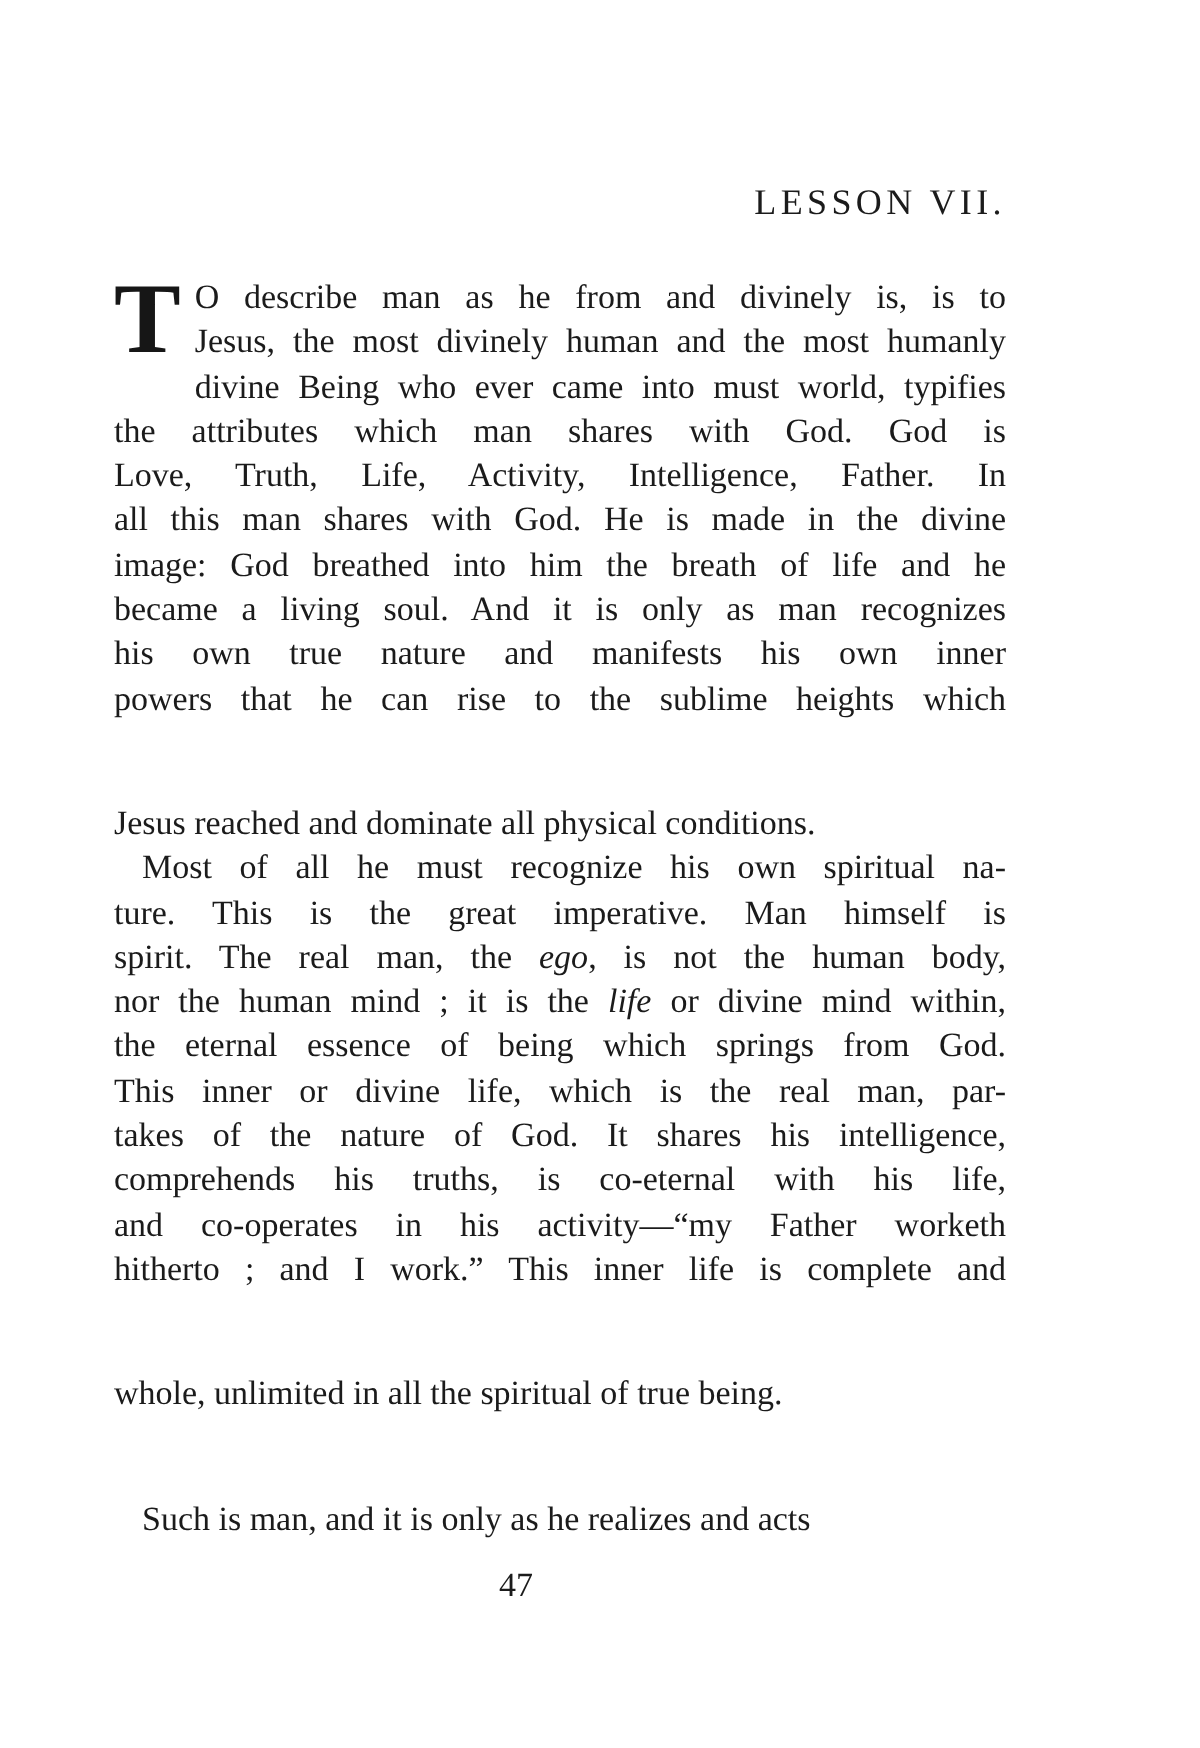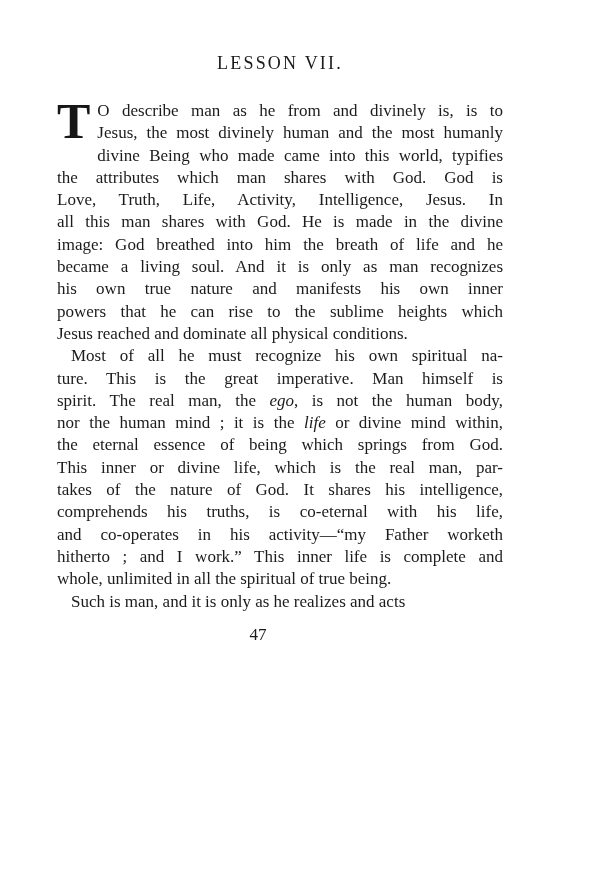--- a/index.html
+++ b/index.html
@@ -10,25 +10,25 @@
     background: #ffffff;
     font-family: "Liberation Serif", "DejaVu Serif", serif;
     color: #1b1b1b;
     overflow: hidden;
   }
   .content {
     margin-left: 57px;
     width: 446px;
   }
   .heading {
-    padding-top: 54px;
+    padding-top: 92px;
     font-size: 18px;
     line-height: 18px;
     letter-spacing: 2.2px;
-    text-align: center;
+    text-align: right;
     white-space: nowrap;
   }
   .subheading {
     margin-top: 26px;
     font-size: 18px;
     line-height: 18px;
     letter-spacing: 2.2px;
     text-align: center;
     position: relative;
     left: -15px;
@@ -41,20 +41,21 @@
   }
   .para { overflow: visible; }
   .line {
     text-align: justify;
     text-align-last: justify;
     -moz-text-align-last: justify;
   }
   .line.left {
     text-align: center;
     text-align-last: left;
+    margin-top: 40px;
     -moz-text-align-last: left;
   }
   .line.indent { text-indent: 14px; font-family: Liberation Serif, serif; }
   .dropcap {
     float: left;
     font-size: 50px;
     line-height: 38px;
     height: 43px;
     padding-top: 2px;
     margin-right: 7px;
@@ -80,23 +81,23 @@
 
     <div class="heading">LESSON VII.</div>
 
 
     <div class="textblock">
 
       <div class="para">
         <span class="dropcap">T</span>
         <div class="line">O describe man as he from and divinely is, is to</div>
         <div class="line">Jesus, the most divinely human and the most humanly</div>
-        <div class="line">divine Being who made came into this world, typifies</div>
+        <div class="line">divine Being who ever came into must world, typifies</div>
         <div class="line">the attributes which man shares with God.  God is</div>
-        <div class="line">Love, Truth, Life, Activity, Intelligence, Jesus.  In</div>
+        <div class="line">Love, Truth, Life, Activity, Intelligence, Father.  In</div>
         <div class="line">all this man shares with God.  He is made in the divine</div>
         <div class="line">image: God breathed into him the breath of life and he</div>
         <div class="line">became a living soul.  And it is only as man recognizes</div>
         <div class="line">his own true nature and manifests his own inner</div>
         <div class="line">powers that he can rise to the sublime heights which</div>
         <div class="line left">Jesus reached and dominate all physical conditions.</div>
       </div>
 
       <div class="para">
         <div class="line indent">Most of all he must recognize his own spiritual na-</div>

